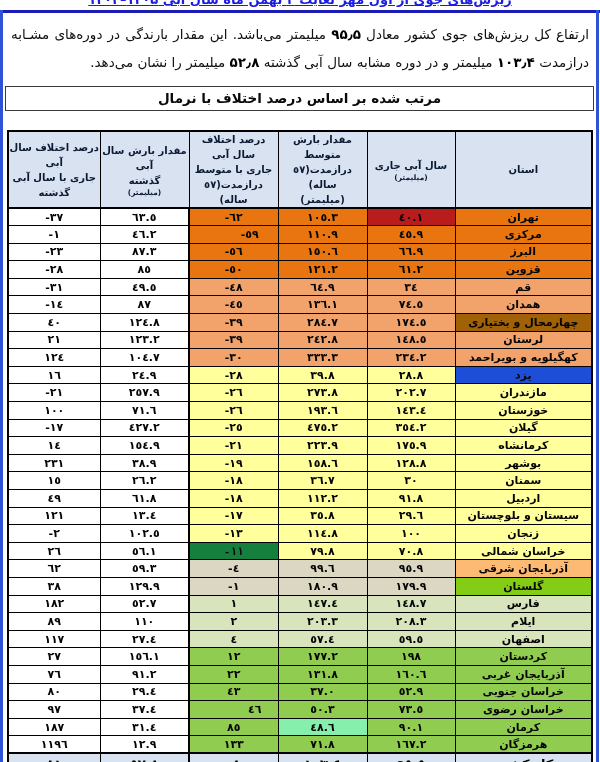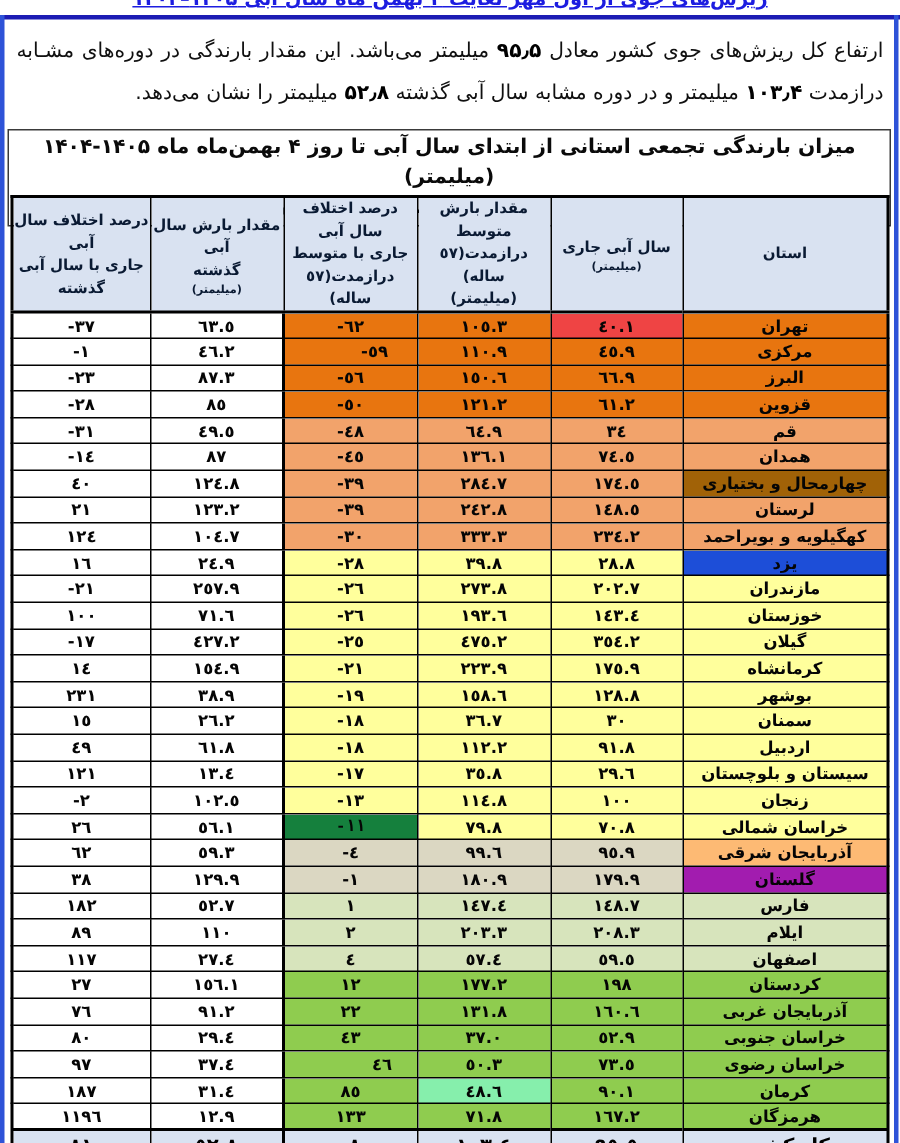--- a/index.html
+++ b/index.html
@@ -65,21 +65,20 @@
 
 <div class="frame-top"></div>
 <div class="frame-left"></div>
 <div class="frame-right"></div>
 
 <div class="top-title">ریزش‌های جوی از اول مهر لغایت ۴ بهمن ماه سال آبی ۱۴۰۵–۱۴۰۴</div>
 
 <p class="intro" id="intro"><span>ارتفاع کل ریزش‌های جوی کشور معادل </span><b>۹۵٫۵</b><span> میلیمتر می‌باشد. این مقدار بارندگی در دوره‌های مشـابه درازمدت </span><b>۱۰۳٫۴</b><span> میلیمتر و در دوره مشابه سال آبی گذشته </span><b>۵۲٫۸</b><span> میلیمتر را نشان می‌دهد.</span></p>
 
 <div class="box-title">
-  <div>میزان بارندگی تجمعی استانی از ابتدای سال آبی تا روز ۴ بهمن‌ماه ماه ۱۴۰۵-۱۴۰۴ (میلیمتر)</div>
   <div>مرتب شده بر اساس درصد اختلاف با نرمال</div>
 </div>
 
 <table class="rain">
   <colgroup>
     <col style="width:137px">
       <col style="width:88px">
       <col style="width:89px">
     <col style="width:89px">
       <col style="width:89px">
@@ -91,21 +90,21 @@
         <th><span>سال آبی جاری</span><span class="sub">(میلیمتر)</span></th>
         <th><span>مقدار بارش متوسط</span><br><span>درازمدت(٥٧ ساله)</span><br><span>(میلیمتر)</span></th>
         <th><span>درصد اختلاف سال آبی</span><br><span>جاری با متوسط</span><br><span>درازمدت(٥٧ ساله)</span></th>
         <th><span>مقدار بارش سال آبی</span><br><span>گذشته</span><span class="sub">(میلیمتر)</span></th>
         <th><span>درصد اختلاف سال آبی</span><br><span>جاری با سال آبی گذشته</span></th>
       </tr>
   </thead>
   <tbody id="body-rows">
       <tr>
         <td style="background: rgb(232, 117, 15);">تهران</td>
-        <td class="num" style="background: #ef4444;">٤٠.١</td>
+        <td class="num" style="background: #b91c1c;">٤٠.١</td>
         <td class="num" style="background: rgb(232, 117, 15);">١٠٥.٣</td>
         <td class="num" style="background: rgb(232, 117, 15);">-٦٢</td>
         <td class="num">٦٣.٥</td>
         <td class="num">-٣٧</td>
       </tr>
       <tr>
         <td style="background: rgb(232, 117, 15);">مرکزی</td>
         <td class="num" style="background: rgb(232, 117, 15);">٤٥.٩</td>
         <td class="num" style="background: rgb(232, 117, 15);">١١٠.٩</td>
         <td class="num" style="background: rgb(232, 117, 15); padding-left: 32px;">-٥٩</td>
@@ -258,21 +257,21 @@
       </tr>
       <tr>
         <td style="background: #fdba74;">آذربایجان شرقی</td>
         <td class="num" style="background: rgb(219, 215, 194);">٩٥.٩</td>
         <td class="num" style="background: rgb(219, 215, 194);">٩٩.٦</td>
         <td class="num" style="background: rgb(219, 215, 194);">-٤</td>
         <td class="num">٥٩.٣</td>
         <td class="num">٦٢</td>
       </tr>
       <tr>
-        <td style="background: #a21caf;">گلستان</td>
+        <td style="background: #84cc16;">گلستان</td>
         <td class="num" style="background: rgb(219, 215, 194);">١٧٩.٩</td>
         <td class="num" style="background: rgb(219, 215, 194);">١٨٠.٩</td>
         <td class="num" style="background: rgb(219, 215, 194);">-١</td>
         <td class="num">١٢٩.٩</td>
         <td class="num">٣٨</td>
       </tr>
       <tr>
         <td style="background: rgb(215, 228, 188);">فارس</td>
         <td class="num" style="background: rgb(215, 228, 188);">١٤٨.٧</td>
         <td class="num" style="background: rgb(215, 228, 188);">١٤٧.٤</td>

